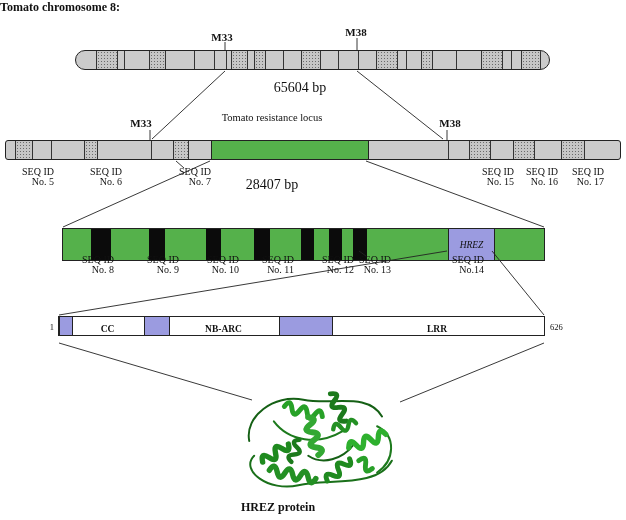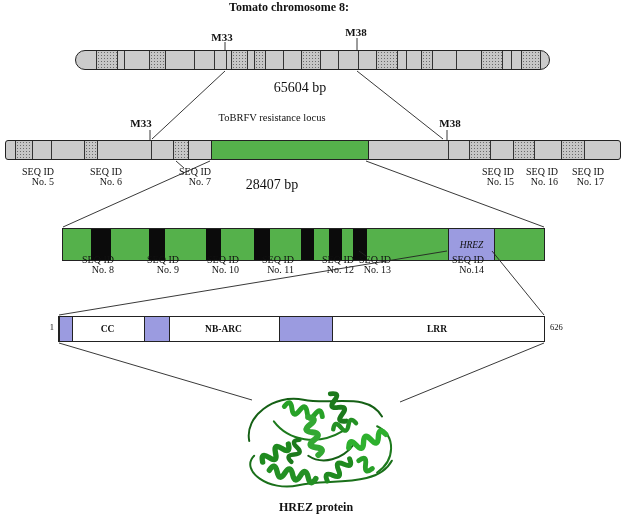--- a/index.html
+++ b/index.html
@@ -1,21 +1,21 @@
 <!DOCTYPE html>
 <html><head>
 <meta charset="utf-8">
 <style>
   html,body{margin:0;padding:0;background:#ffffff;}
   #canvas{
     position:relative;width:626px;height:520px;background:#ffffff;
     font-family:"Liberation Serif", serif;color:#111;overflow:hidden;
   }
   .label{position:absolute;font-family:"Liberation Serif", serif;color:#111;}
-  .center{text-align:center;}
+  .center{}
   .bold{font-weight:bold;}
   .bar{position:absolute;box-sizing:border-box;border:1px solid #222;}
   .gray-bar{background:#cbcbcb;}
   .rounded{border-radius:10px;overflow:hidden;}
   .hatch{position:absolute;top:0;bottom:0;background-color:#c6c6c6;
     background-image:radial-gradient(#6b6b6b 0.7px, rgba(0,0,0,0) 0.8px);
     background-size:3px 3px;border-left:1px solid #333;border-right:1px solid #333;}
   .divider{position:absolute;top:0;bottom:0;width:1px;background:#333;}
   .green-region{position:absolute;top:0;bottom:0;background:#55b14b;
     border-left:1px solid #222;border-right:1px solid #222;}
@@ -61,21 +61,21 @@
     <div class="divider" style="left:262px;"></div>
     <div class="divider" style="left:282px;"></div>
     <div class="divider" style="left:330px;"></div>
     <div class="divider" style="left:380px;"></div>
     <div class="divider" style="left:435px;"></div>
   </div>
 
   <div class="label size-label" style="left:245px;top:80px;">65604 bp</div>
 
   <div class="label marker" style="left:119px;top:117px;">M33</div>
-  <div class="label" style="left:192px;top:112px;width:160px;font-size:10.5px;text-align:center;">ToBRFV resistance locus</div>
+  <div class="label" style="left:192px;top:112px;width:160px;font-size:10.5px;text-align:center;">Tomato resistance locus</div>
   <div class="label marker" style="left:428px;top:117px;">M38</div>
 
   <div class="bar gray-bar" style="left:5px;top:140px;width:616px;height:20px;border-radius:3px;">
     <div class="hatch" style="left:9px;width:16px;"></div>
     <div class="hatch" style="left:78px;width:12px;"></div>
     <div class="hatch" style="left:167px;width:14px;"></div>
     <div class="hatch" style="left:463px;width:20px;"></div>
     <div class="hatch" style="left:507px;width:20px;"></div>
     <div class="hatch" style="left:555px;width:22px;"></div>
     <div class="divider" style="left:45px;"></div>
@@ -123,21 +123,21 @@
   <div class="label seq-label" style="left:308px;top:255px;">SEQ ID
 No. 12</div>
   <div class="label seq-label" style="left:345px;top:255px;">SEQ ID
 No. 13</div>
   <div class="label seq-label" style="left:438px;top:255px;">SEQ ID
 No.14</div>
 
   <div class="label endpoint" style="left:42px;top:322px;width:12px;text-align:right;">1</div>
   <div class="label endpoint" style="left:550px;top:322px;width:20px;">626</div>
 
-  <div class="bar" style="left:58px;top:316px;width:487px;height:26px;background:#ffffff;border-width:1.5px;">
+  <div class="bar" style="left:58px;top:316px;width:487px;height:20px;background:#ffffff;border-width:1.5px;">
     <div class="purple-seg" style="left:0px;width:12px;"></div>
     <div class="purple-seg" style="left:85px;width:24px;"></div>
     <div class="purple-seg" style="left:220px;width:52px;"></div>
     <span class="domain-label" style="left:12px;width:73px;">CC</span>
     <span class="domain-label" style="left:109px;width:111px;">NB-ARC</span>
     <span class="domain-label" style="left:272px;width:212px;text-align:center;">LRR</span>
   </div>
 
   <svg width="190" height="118" viewBox="0 0 190 120" style="position:absolute;left:228px;top:382px;">
     <g fill="none" stroke-linecap="round">

